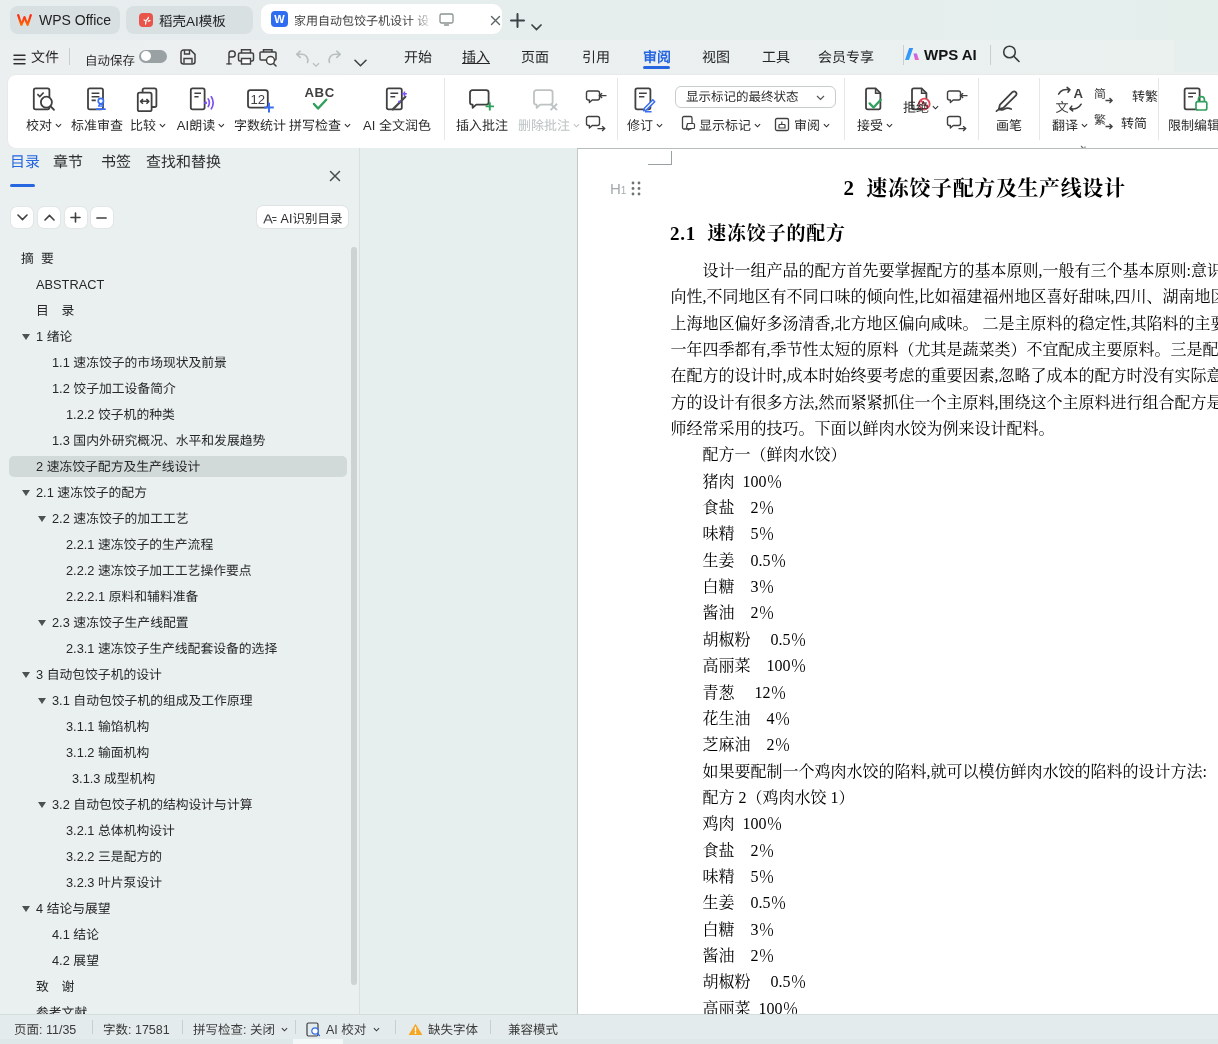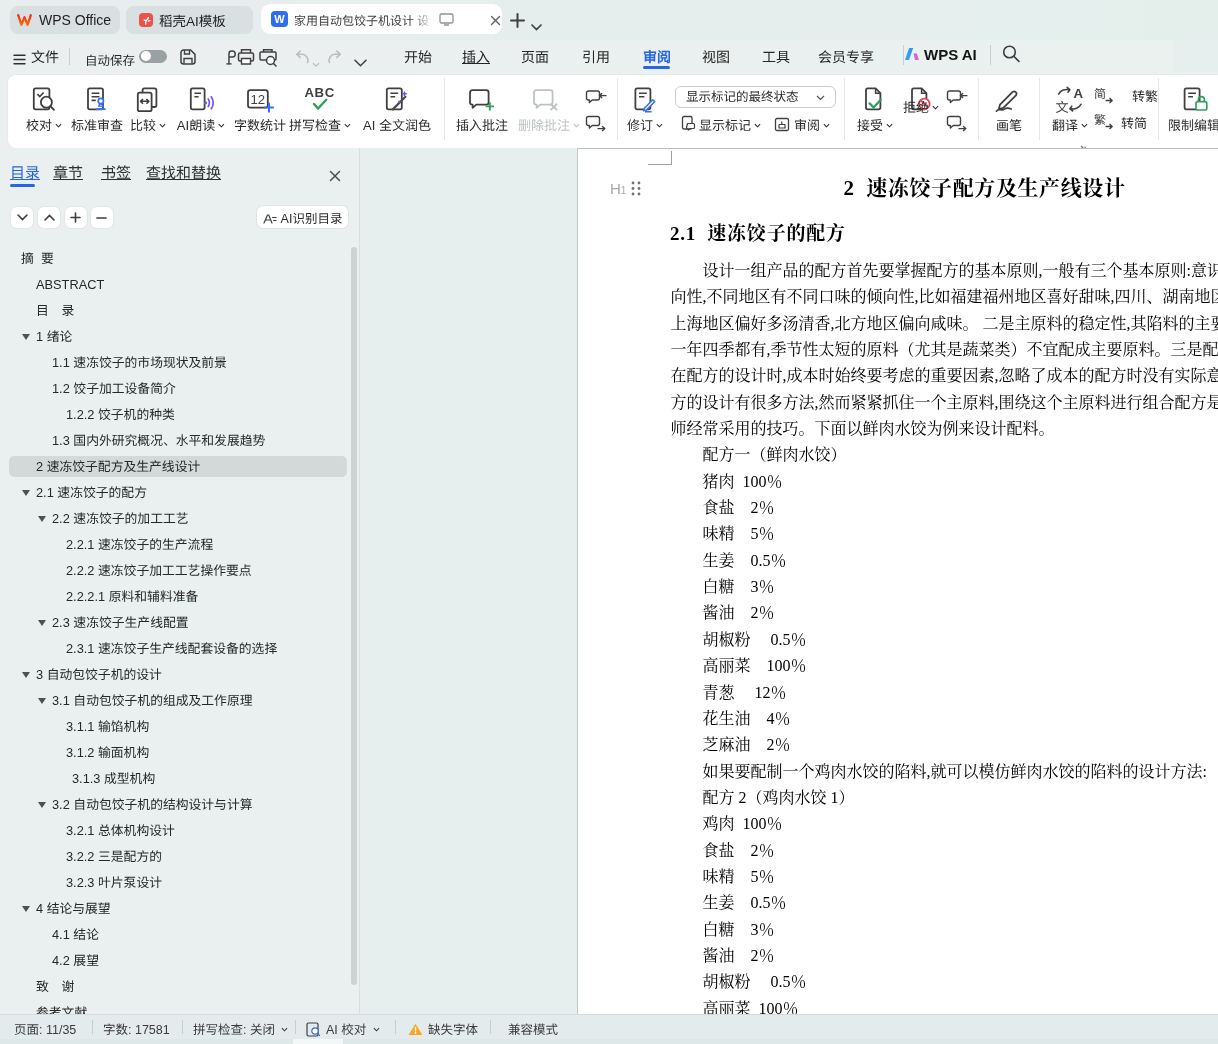--- a/index.html
+++ b/index.html
@@ -23,21 +23,21 @@
   #ribbonzone { left:0; top:72px; width:1218px; height:76px; background:linear-gradient(90deg,#eceff0,#eaf1ef); }
   #ribbonpanel { position:absolute; left:8px; top:3px; width:1216px; height:73px; background:#fff;
     border-radius:8px; box-shadow:0 0 0 1px #e7eaea; }
   .rlabel { position:absolute; top:42.5px; height:16px; font-size:13px; color:#2b2b2b; white-space:nowrap; }
   .gdiv { position:absolute; top:6px; height:62px; width:1px; background:#e3e7e7; }
   .chev { display:inline-block; width:7px; height:7px; vertical-align:1px; margin-left:3px; }
   
   #content { left:0; top:148px; width:1218px; height:866px; background:#e7eeee; }
   #sidebar { position:absolute; left:0; top:0; width:360px; height:866px; background:#eaf0f0;
     border-right:1px solid #d9dede; }
-  .stab { position:absolute; top:13px; font-size:15px; color:#2e2e2e;text-decoration:underline; }
+  .stab { position:absolute; top:2px; font-size:15px; color:#2e2e2e; }
   .sbtn { position:absolute; top:59px; width:22px; height:21px; background:#fff; border-radius:6px;
     box-shadow:0 0 0 1px #e3e6e6; display:flex; align-items:center; justify-content:center; }
   .trow { position:absolute; height:26px; line-height:26px; font-size:12.8px; color:#272727; white-space:pre; }
   .tri { position:absolute; width:0; height:0; border-left:4.5px solid transparent;
     border-right:4.5px solid transparent; border-top:6px solid #4c5254; }
   
   #page { position:absolute; left:577px; top:0; width:641px; height:866px; background:#fff;
     border-left:1px solid #c2c9c9; border-top:1px solid #b7bebe; }
   .doc { font-family:"Liberation Serif", "Noto Serif CJK SC", serif; color:#000; }
   

